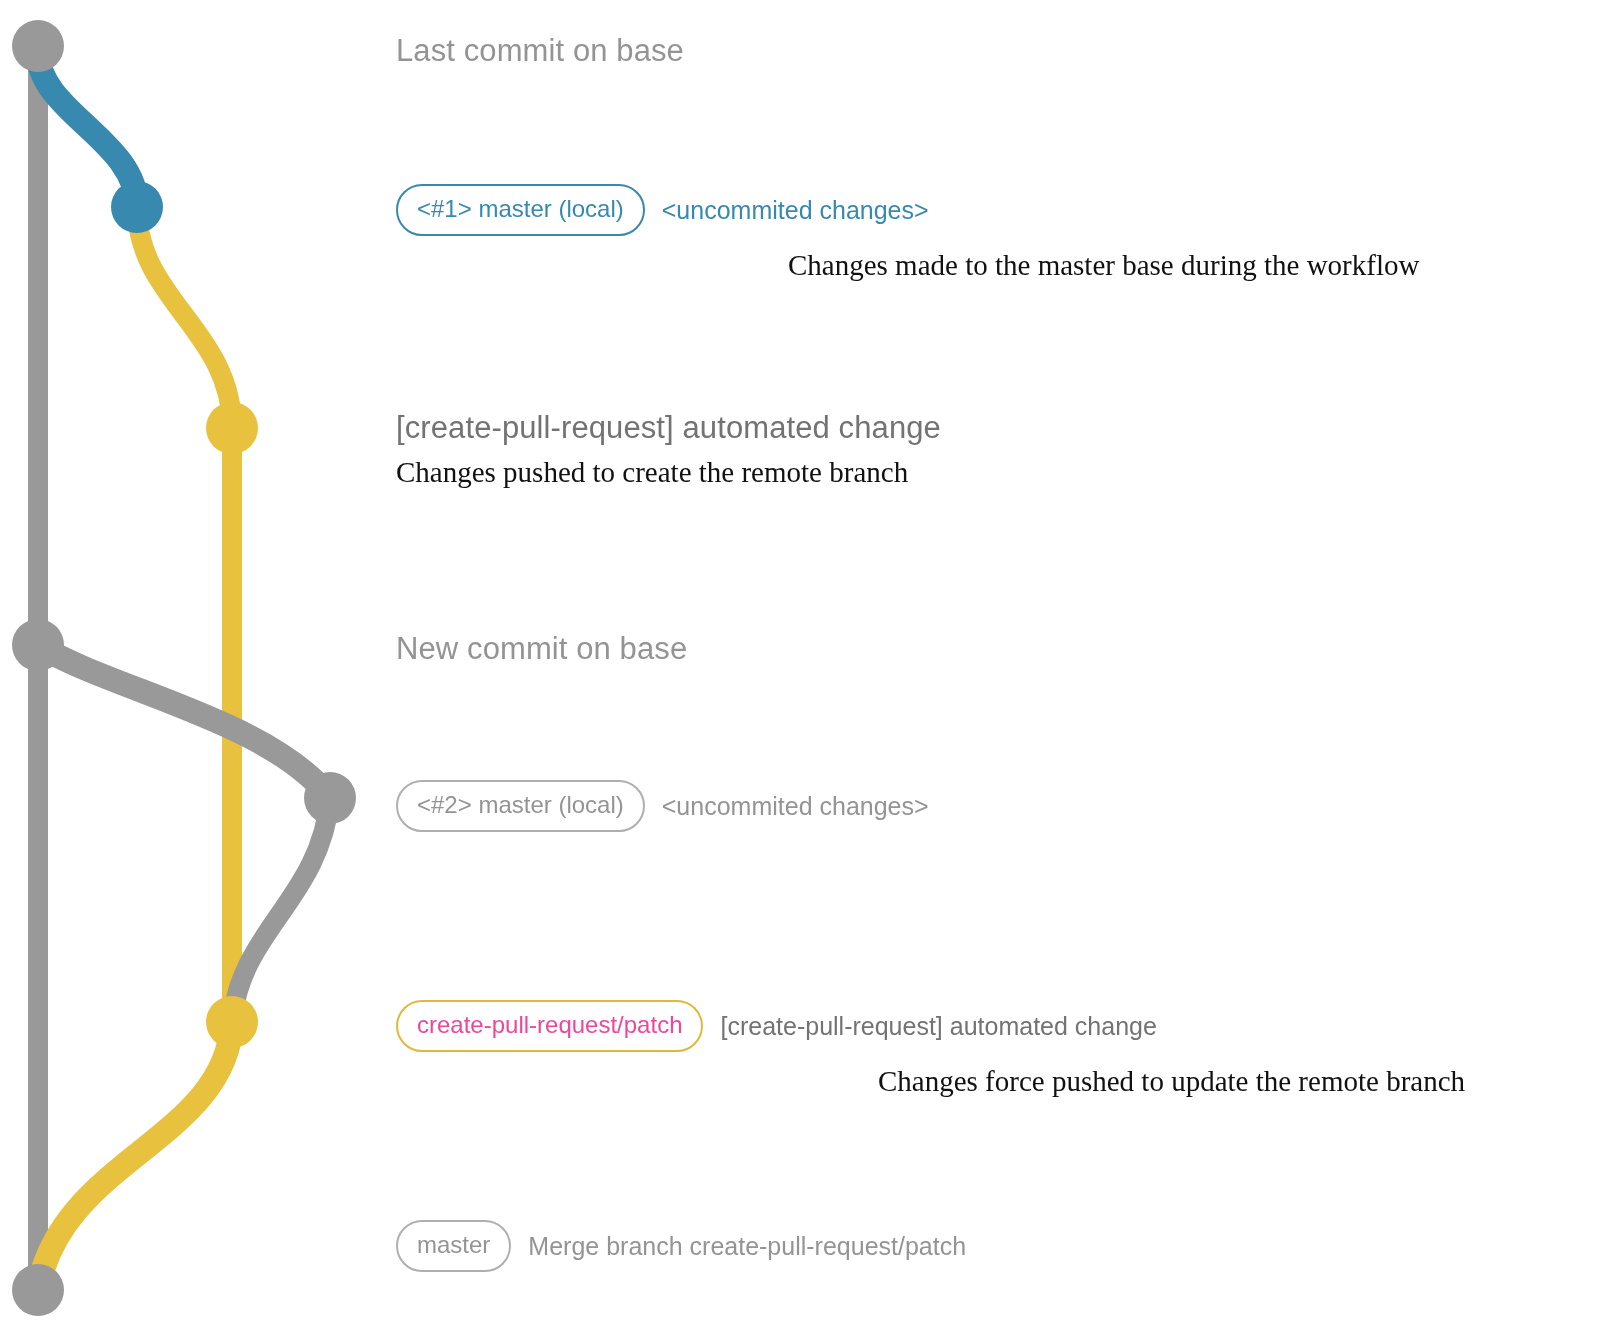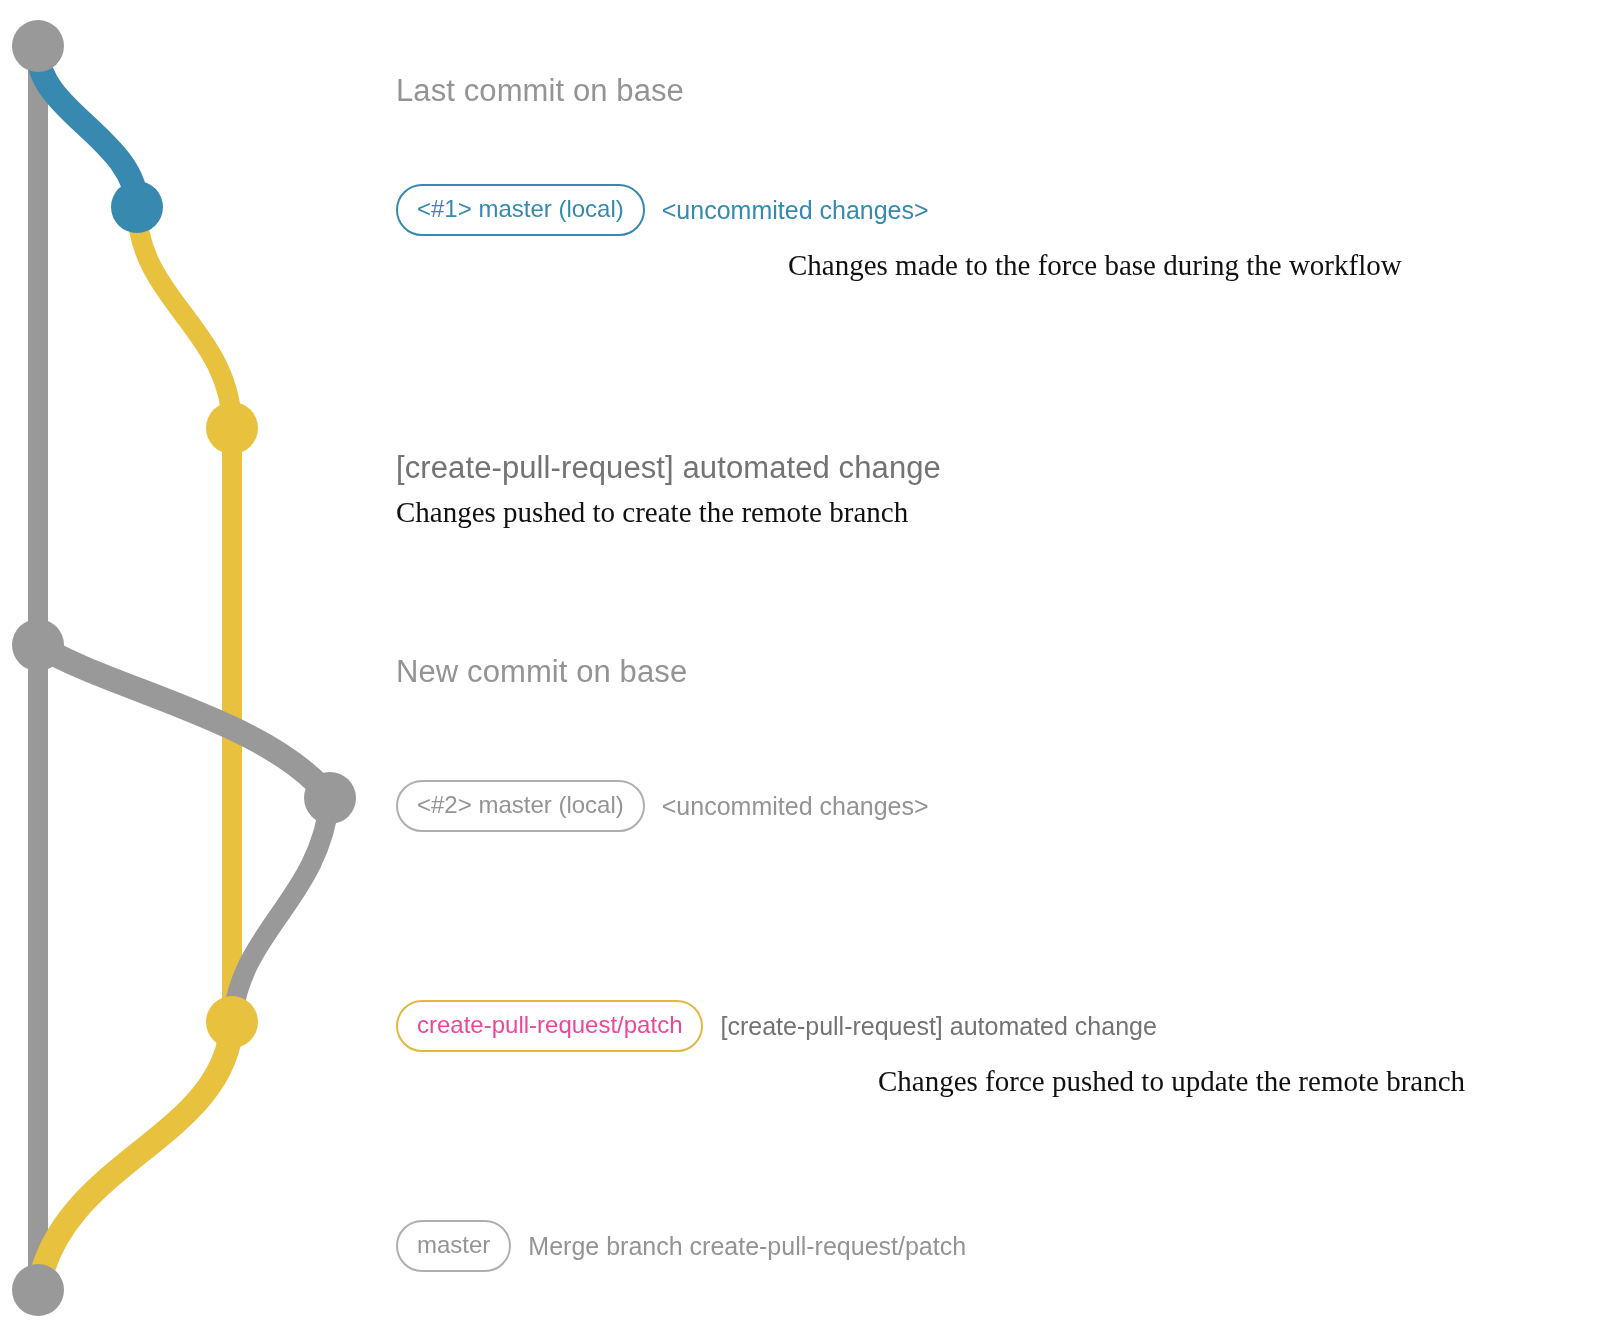--- a/index.html
+++ b/index.html
@@ -45,21 +45,20 @@
     align-items: center;
     white-space: nowrap;
   }
 
   .plain-title {
     font-family: "Liberation Sans", sans-serif;
     font-size: 31px;
     line-height: 1;
     letter-spacing: 0.1px;
     white-space: nowrap;
-    margin-top: 40px;
   }
 
   .badge {
     display: inline-block;
     font-family: "Liberation Sans", sans-serif;
     font-size: 24px;
     line-height: 1;
     padding: 11px 19px 13px 19px;
     border-radius: 26px;
     border-style: solid;
@@ -128,31 +127,31 @@
     <div class="headline">
       <span class="plain-title c-gray">Last commit on base</span>
     </div>
   </div>
 
   <div class="ann-row" style="top:184px;">
     <div class="headline">
       <span class="badge b-blue">&lt;#1&gt; master (local)</span>
       <span class="subject c-blue">&lt;uncommited changes&gt;</span>
     </div>
-    <div class="desc" style="margin-left:392px;">Changes made to the force base during the workflow</div>
+    <div class="desc" style="margin-left:392px;">Changes made to the master base during the workflow</div>
   </div>
 
   <div class="ann-row" style="top:412px;">
     <div class="headline">
       <span class="plain-title c-yellow">[create-pull-request] automated change</span>
     </div>
     <div class="desc" style="">Changes pushed to create the remote branch</div>
   </div>
 
-  <div class="ann-row" style="top:616px;">
+  <div class="ann-row" style="top:633px;">
     <div class="headline">
       <span class="plain-title c-gray">New commit on base</span>
     </div>
   </div>
 
   <div class="ann-row" style="top:780px;">
     <div class="headline">
       <span class="badge b-gray">&lt;#2&gt; master (local)</span>
       <span class="subject c-gray">&lt;uncommited changes&gt;</span>
     </div>

